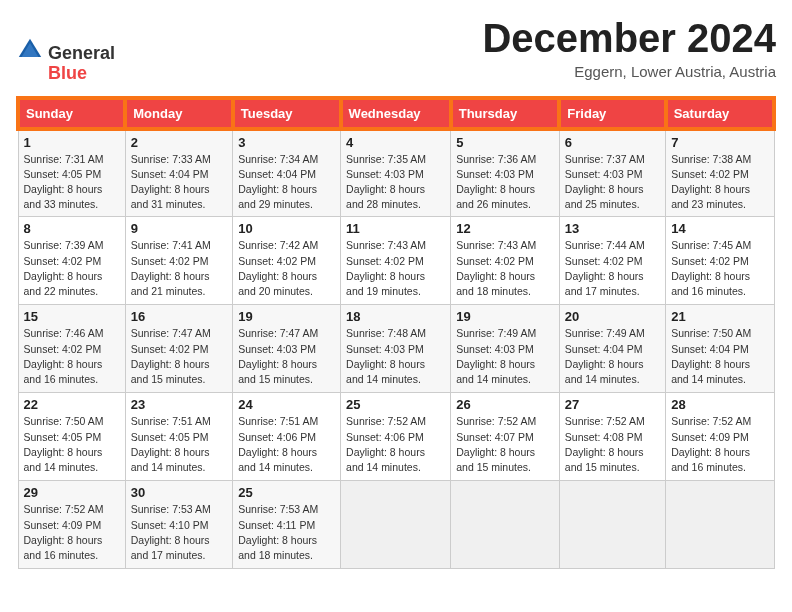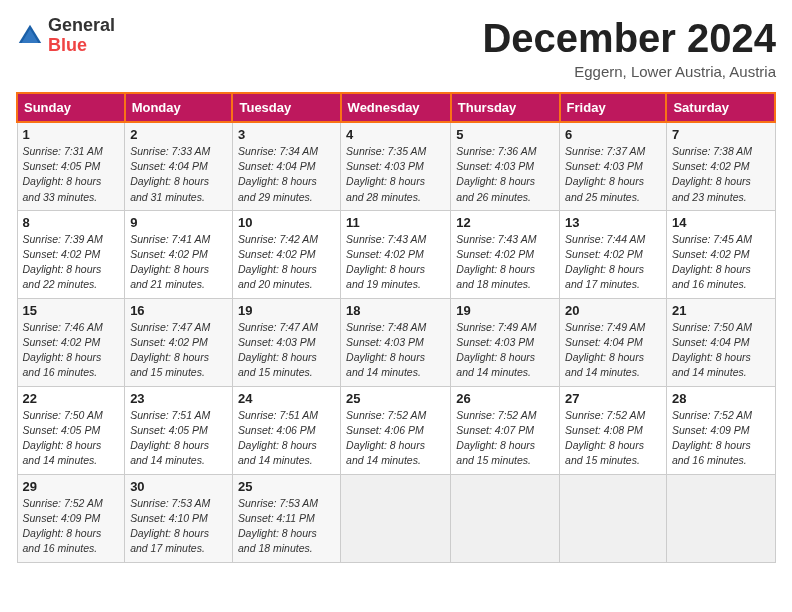--- a/index.html
+++ b/index.html
@@ -18,20 +18,21 @@
     }
     .logo {
       display: flex;
       align-items: center;
       gap: 4px;
     }
     .logo-text {
       font-size: 18px;
       font-weight: bold;
       line-height: 1.1;
+      margin-top: 28px;
     }
     .logo-text span.general { color: #333; }
     .logo-text span.blue { color: #ef4444; }
     .logo-icon {
       width: 28px;
       height: 28px;
     }
     .title-area {
       text-align: right;
     }
@@ -44,27 +45,27 @@
       font-size: 15px;
       color: #555;
       margin-top: 2px;
     }
     .calendar-table {
       width: 100%;
       border-collapse: collapse;
       font-size: 11px;
     }
     .calendar-table th {
-      background-color: #be185d;
+      background-color: #ef4444;
       color: #fff;
       text-align: left;
       padding: 6px 6px;
       font-size: 13px;
       font-weight: bold;
-      border: 2px solid #f97316;
+      border: 4px solid #f97316;
     }
     .calendar-table td {
       border: 1px solid #ccc;
       vertical-align: top;
       padding: 4px 5px;
       height: 88px;
       width: 113px;
       background: #fff;
     }
     .calendar-table tr:nth-child(odd) td {
@@ -76,21 +77,20 @@
     .day-number {
       font-size: 13px;
       font-weight: bold;
       color: #222;
       margin-bottom: 2px;
     }
     .day-info {
       font-size: 10.5px;
       color: #333;
       line-height: 1.45;
-      font-style: italic;
     }
     .empty-cell {
       background: #f0f0f0 !important;
     }
   </style>
 </head>
 <body>
 
 <div class="header-area">
   <div class="logo">

